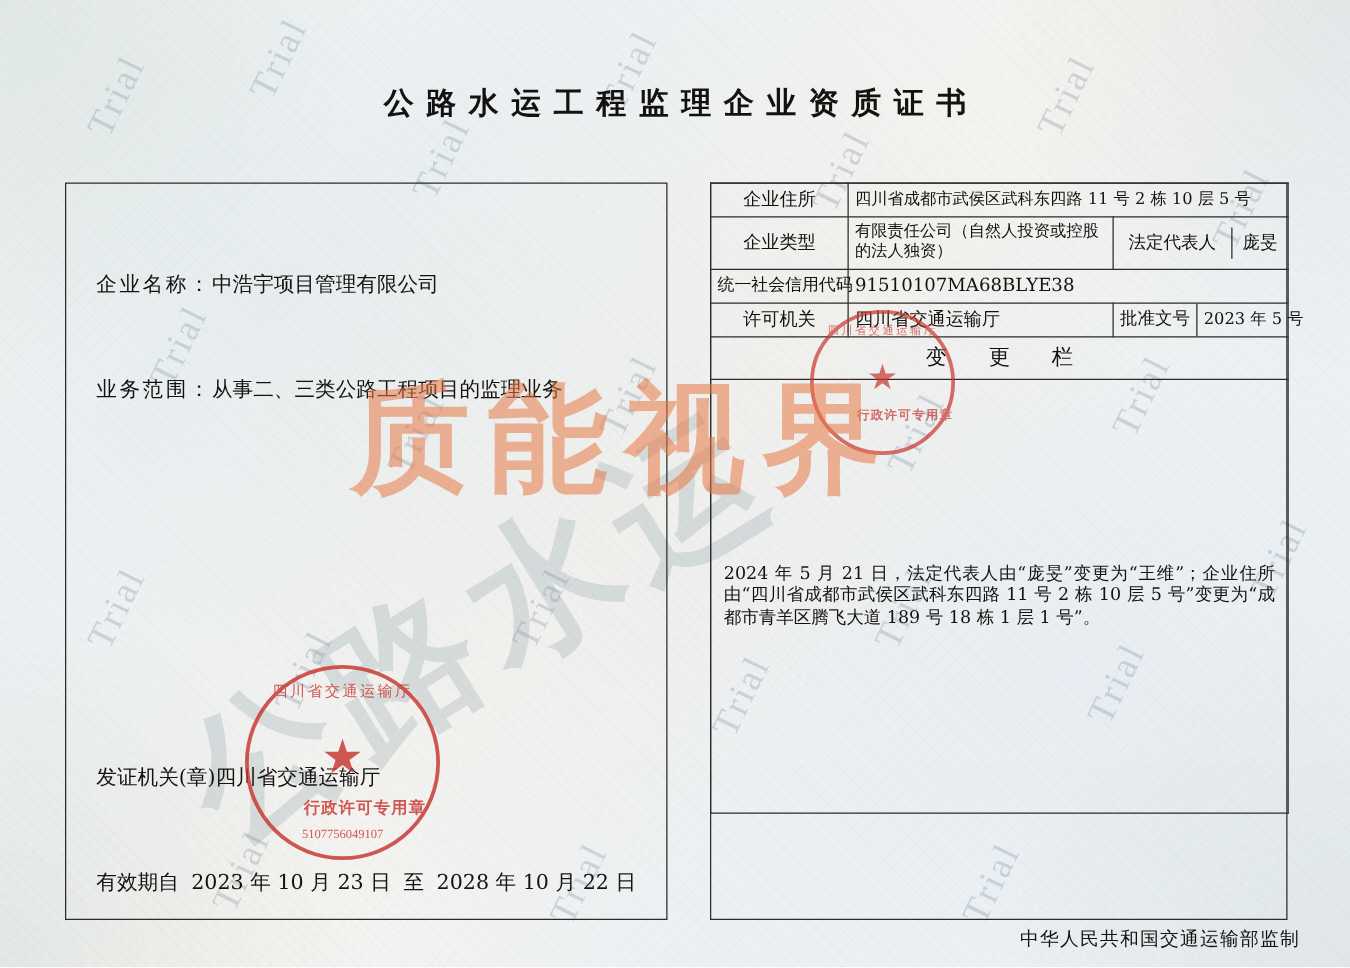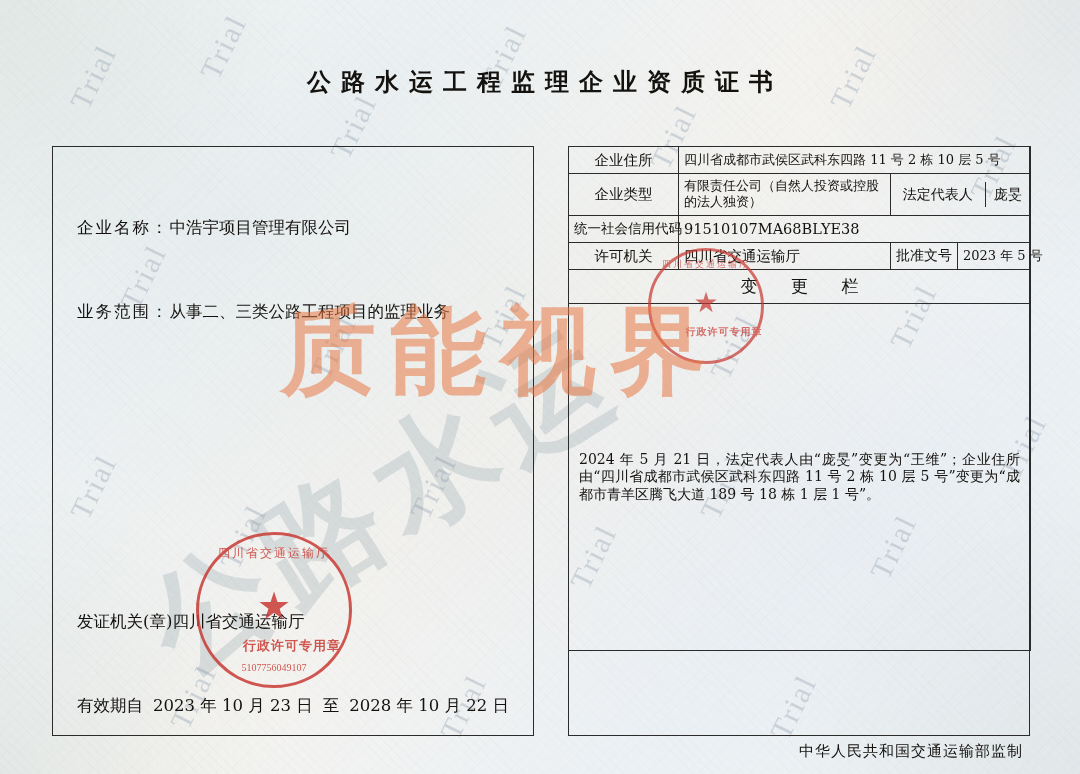--- a/index.html
+++ b/index.html
@@ -239,21 +239,21 @@
     text-align: center;
     font-size: 10px;
     color: #c8352e;
   }
   #seal-right .bottom-text { font-size: 10px; bottom: 22px; }
   #seal-right .arc { font-size: 9px; top: 7px; }
 
   
   #footer {
     position: absolute;
-    right: 57px;
+    right: 40px;
     top: 742px;
     font-size: 15px;
     color: #14120f;
     letter-spacing: 1px;
     font-family: "DejaVu Serif", "Liberation Serif", serif;
   }
 </style>
 </head>
 <body>
 

